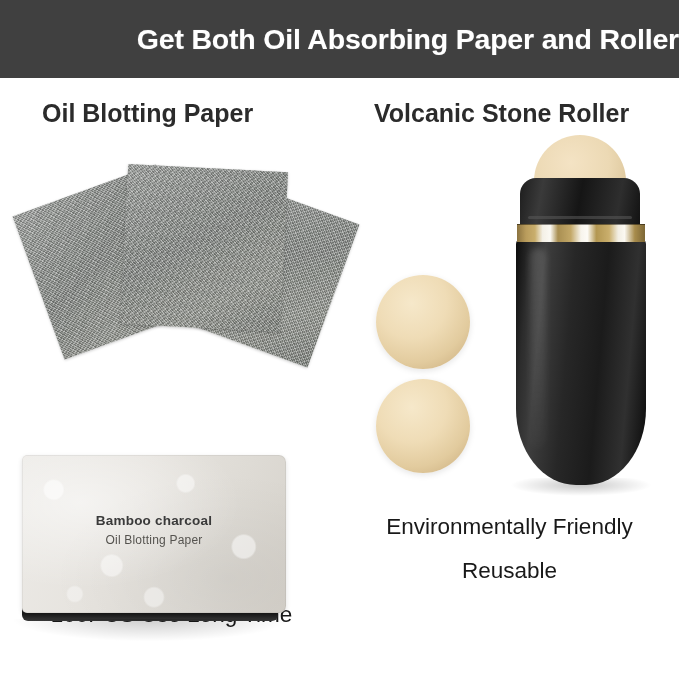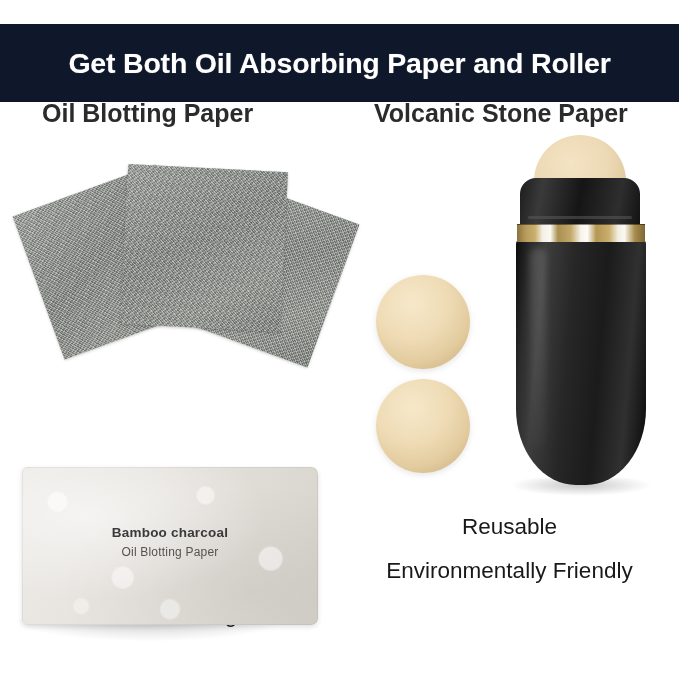--- a/index.html
+++ b/index.html
@@ -18,25 +18,24 @@
     background: #ffffff;
     overflow: hidden;
   }
 
   
   .banner {
     position: absolute;
     left: 0; top: 0;
     width: 679px;
     height: 78px;
-    background: #0f172a;
+    background: #404040;
     display: flex;
     align-items: center;
-    justify-content: center;
-    margin-top: 24px;
+    justify-content: flex-end;
   }
   .banner-title {
     color: #ffffff;
     font-family: "Liberation Sans", sans-serif;
     font-weight: bold;
     font-size: 28.5px;
     letter-spacing: -0.2px;
     white-space: nowrap;
     text-shadow: 0 0 1px rgba(255,255,255,0.35);
   }
@@ -98,31 +97,30 @@
   }
   .box-base::after {
     content: "";
     position: absolute;
     left: -8px; top: 14px;
     width: 272px; height: 22px;
     background: radial-gradient(ellipse at 50% 0%, rgba(0,0,0,0.20) 0%, rgba(0,0,0,0) 72%);
   }
   .paper-box {
     position: absolute;
-    left: 22px; top: 317px;
+    left: 22px; top: 305px;
     width: 264px; height: 158px;
     border-radius: 5px 7px 7px 5px;
     background:
       radial-gradient(ellipse at 22% 30%, rgba(255,255,255,0.55) 0%, rgba(255,255,255,0) 55%),
       radial-gradient(ellipse at 78% 78%, rgba(0,0,0,0.05) 0%, rgba(0,0,0,0) 60%),
       linear-gradient(110deg, #eceae6 0%, #e6e3de 40%, #dedbd5 72%, #d6d2cb 100%);
     box-shadow: 0 2px 5px rgba(0,0,0,0.12), inset 0 0 0 1px rgba(0,0,0,0.05);
     z-index: 5;
     overflow: hidden;
-    padding-left: 32px;
   }
   .paper-box::before {
     
     content: "";
     position: absolute;
     left: 0; top: 0; right: 0; bottom: 0;
     background:
       radial-gradient(circle at 12% 22%, rgba(255,255,255,0.65) 0 9px, rgba(255,255,255,0) 11px),
       radial-gradient(circle at 34% 70%, rgba(255,255,255,0.55) 0 10px, rgba(255,255,255,0) 12px),
       radial-gradient(circle at 62% 18%, rgba(255,255,255,0.55) 0 8px, rgba(255,255,255,0) 10px),
@@ -272,21 +270,21 @@
 </head>
 <body>
 
 <div class="page">
 
   <div class="banner">
     <div class="banner-title">Get Both Oil Absorbing Paper and Roller</div>
   </div>
 
   <div class="col-heading left">Oil Blotting Paper</div>
-  <div class="col-heading right">Volcanic Stone Paper</div>
+  <div class="col-heading right">Volcanic Stone Roller</div>
 
   <div class="paper-stage">
     <div class="sheet sheet-a"></div>
     <div class="sheet sheet-b"></div>
     <div class="sheet sheet-c"></div>
 
     <div class="box-base"></div>
 
     <div class="paper-box">
       <div class="box-label">
@@ -307,18 +305,18 @@
     <div class="stone-ball stone-ball-2"></div>
   </div>
 
   <div class="bullets">
     <div class="bullet-col left">
       <div class="bullet-line">Easy use &amp; Portable</div>
       <div class="bullet-line">Gentle on The Skin</div>
       <div class="bullet-line">100PCS Use Long Time</div>
     </div>
     <div class="bullet-col right">
+      <div class="bullet-line">Environmentally Friendly</div>
       <div class="bullet-line">Reusable</div>
-      <div class="bullet-line">Environmentally Friendly</div>
     </div>
   </div>
 
 </div>
 
 </body></html>

